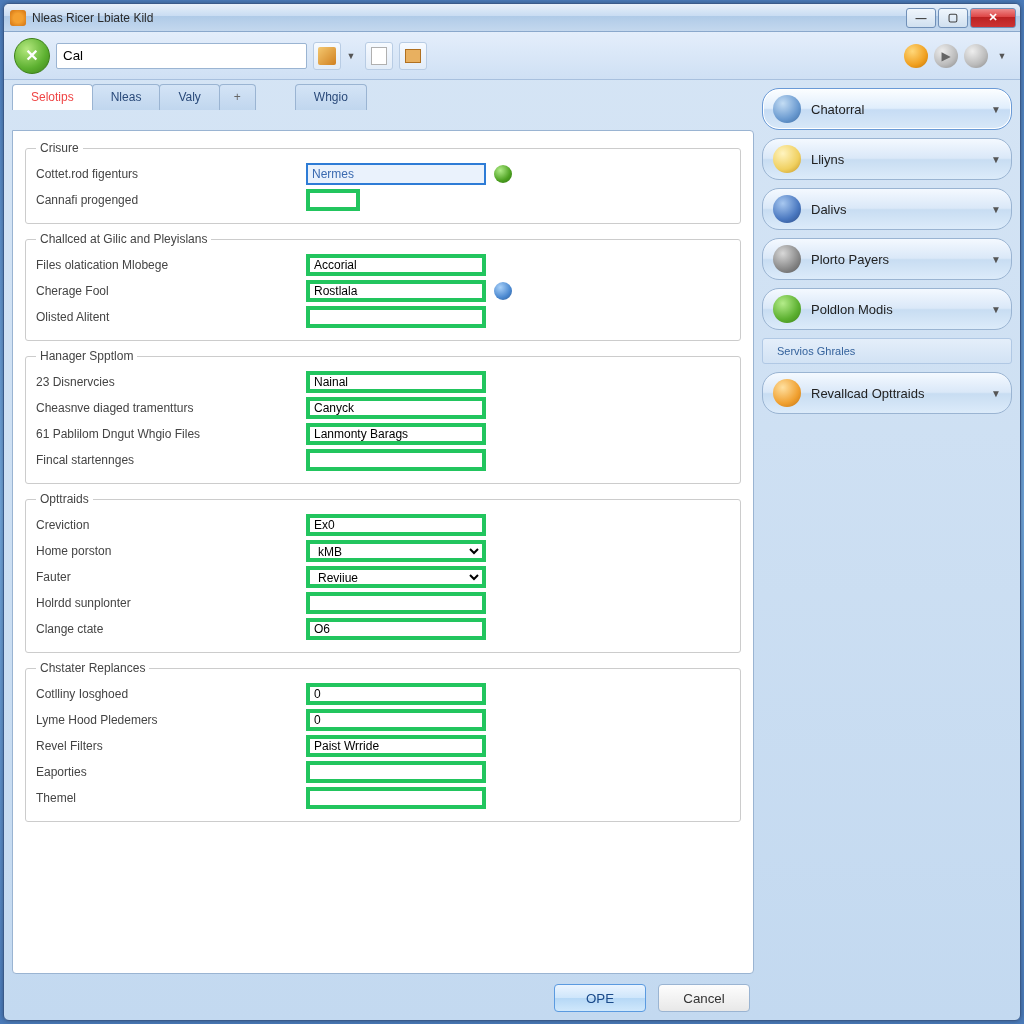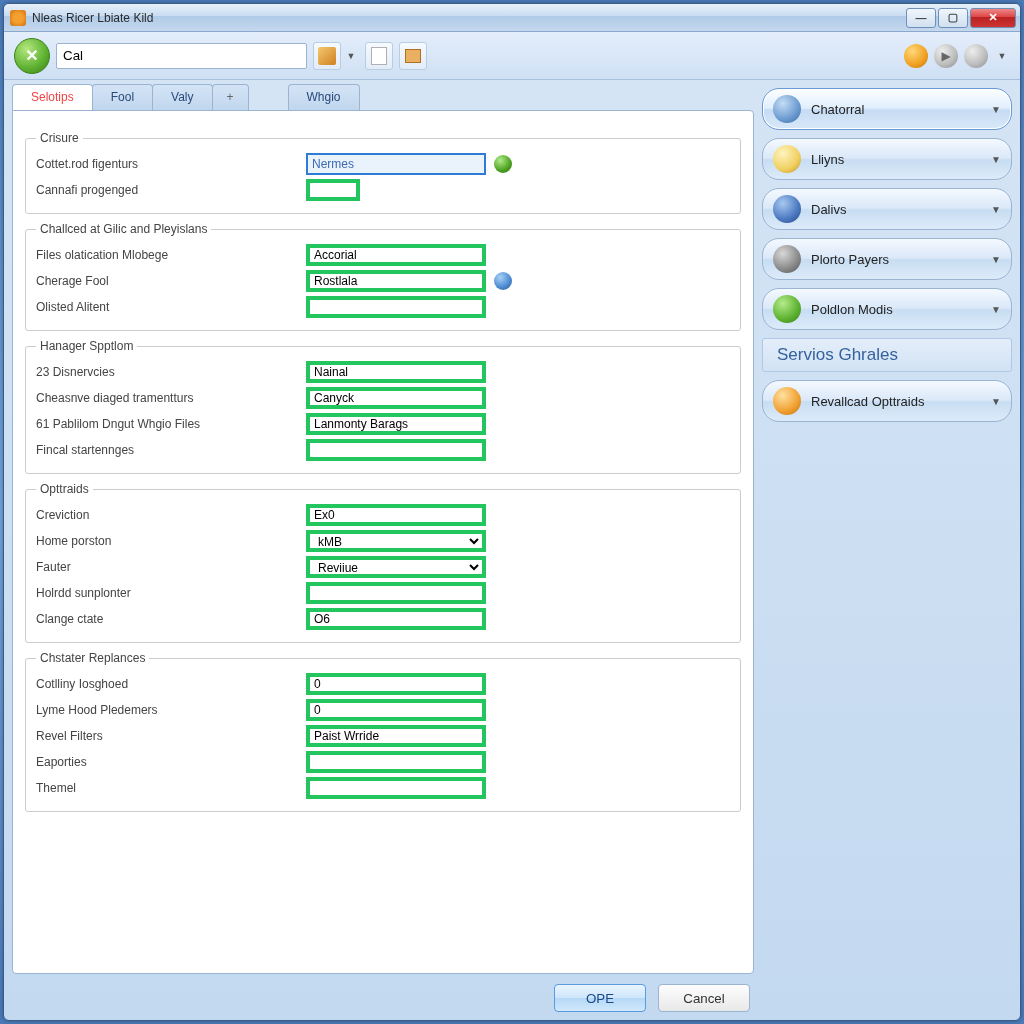--- a/index.html
+++ b/index.html
@@ -95,21 +95,21 @@
   border: 1px solid #9ab4d2; border-bottom: none;
   border-radius: 4px 4px 0 0; margin-right: -1px;
   background: linear-gradient(to bottom, #d4e4f6, #c0d6ee);
   color: #2a4a7a;
 }
 .tab.active { background: #fff; color: #ef4444; z-index: 2; position: relative; }
 .tab.plus { padding: 0 14px; color: #666; }
 .tab.help { margin-left: 40px; }
 .form-container {
   flex: 1; background: #fff; border: 1px solid #9ab4d2;
-  border-radius: 0 4px 4px 4px; padding: 20px 12px; overflow-y: auto;
+  border-radius: 0 4px 4px 4px; padding: 10px 12px; overflow-y: auto; margin-top: 20px;
 }
 fieldset {
   border: 1px solid #ccc; border-radius: 3px;
   padding: 6px 10px 10px 10px; margin-bottom: 8px;
 }
 legend { color: #444; padding: 0 4px; font-size: 12px; }
 .form-row { display: flex; align-items: center; height: 26px; }
 .form-row label { width: 270px; color: #444; }
 .form-row input, .form-row select {
   width: 180px; height: 22px;
@@ -152,21 +152,21 @@
   background: linear-gradient(to bottom, #fcfeff 0%, #e0eefc 48%, #c6dcf4 52%, #d8e8f8 100%);
   border-color: #6a9ad6;
   box-shadow: inset 0 0 0 1px #fff;
 }
 .accordion .acc-icon {
   width: 28px; height: 28px; border-radius: 50%;
 }
 .accordion .acc-label { flex: 1; font-size: 13px; }
 .accordion .chev { color: #555; font-size: 10px; }
 .service-text {
-  padding: 6px 14px; color: #34629c; font-size: 17px;
+  padding: 6px 14px; color: #34629c; font-size: 11px;
   background: linear-gradient(to bottom, #e4eefa, #d2e2f4);
   border: 1px solid #b0c8e4; border-radius: 3px;
 }
 </style>
 </head>
 <body>
 
 <div class="window">
 
   <div class="titlebar">
@@ -200,21 +200,21 @@
       <span class="orb gray"></span>
       <span class="dropdown-arrow">▼</span>
     </div>
   </div>
 
   <div class="content-area">
 
     <div class="main-panel">
       <div class="tab-bar">
         <div class="tab active">Selotips</div>
-        <div class="tab">Fool</div>
+        <div class="tab">Nleas</div>
         <div class="tab">Valy</div>
         <div class="tab plus">+</div>
         <div class="tab help">Whgio</div>
       </div>
 
       <div class="form-container">
 
         <fieldset>
           <legend>Crisure</legend>
           <div class="form-row">

